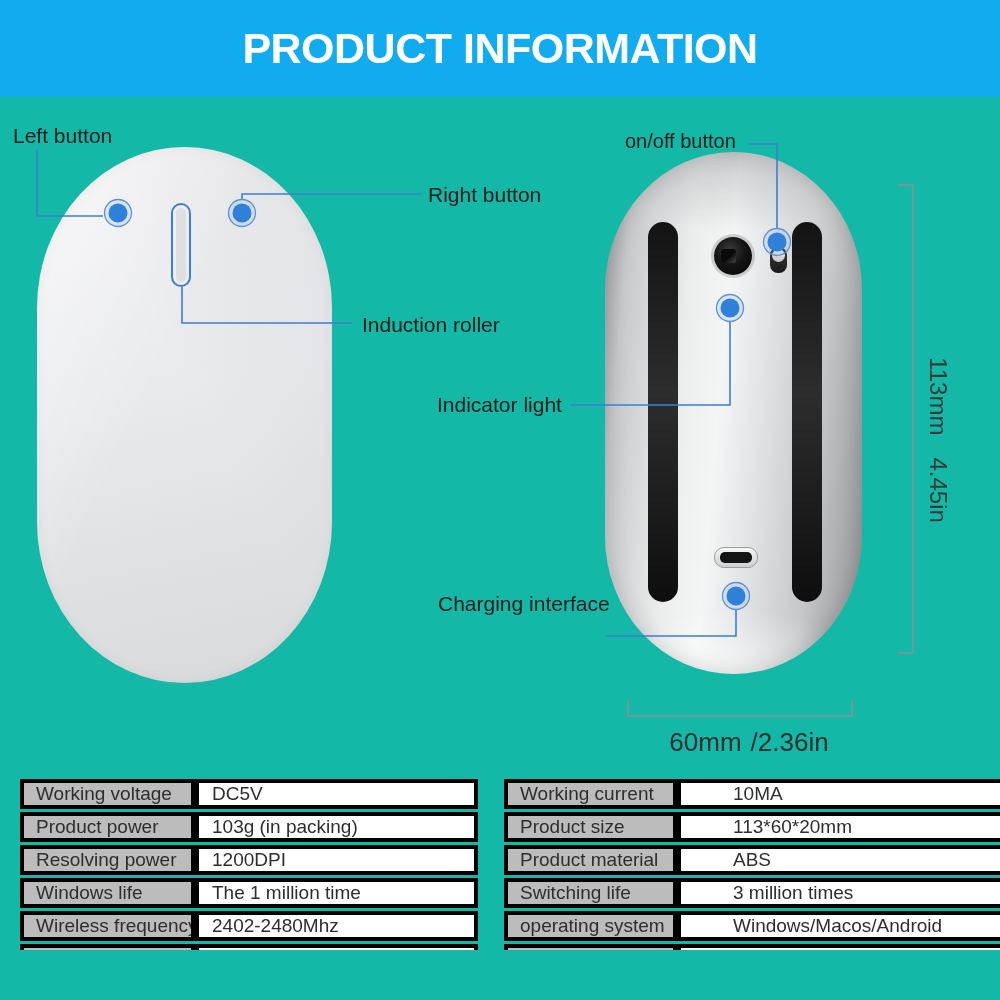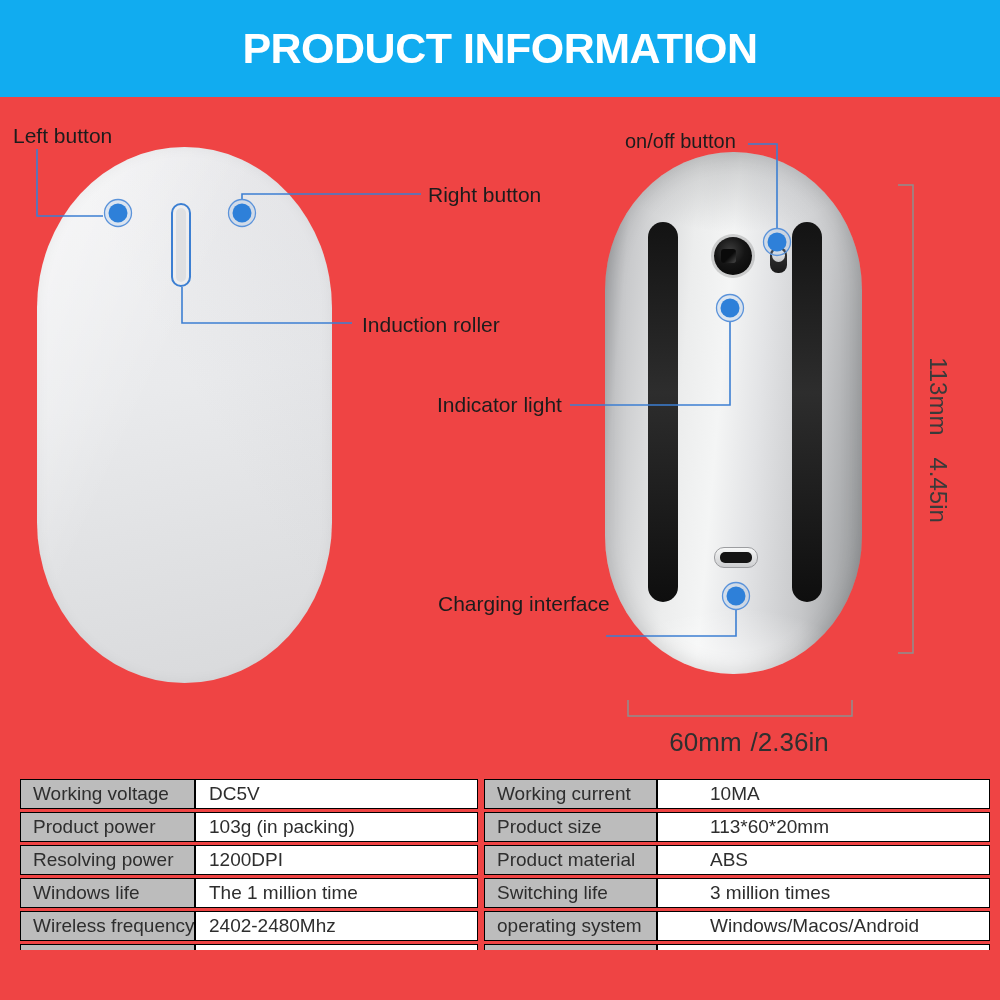--- a/index.html
+++ b/index.html
@@ -1,17 +1,17 @@
 <!DOCTYPE html>
 <html><head>
 <meta charset="utf-8">
 <style>
   html,body{margin:0;padding:0;background:#ffffff;}
   .canvas{
-    position:relative;width:1000px;height:1000px;background:#ef4444;overflow:hidden;
+    position:relative;width:1000px;height:1000px;background:#14b8a6;overflow:hidden;
     font-family:"Liberation Sans","DejaVu Sans",sans-serif;color:#1e1e1e;
   }
   
   .banner{
     position:absolute;left:0;top:0;width:1000px;height:97px;background:#11acf0;
     display:flex;align-items:center;justify-content:center;
   }
   .banner h1{
     margin:0;color:#ffffff;font-size:43px;font-weight:bold;letter-spacing:-0.5px;
   }
@@ -92,28 +92,28 @@
     transform:rotate(90deg);transform-origin:50% 50%;
     font-size:24px;color:#3a3a3a;text-align:center;white-space:nowrap;
   }
   .dim-height .gap{display:inline-block;width:22px;}
   
   .spec-table{position:absolute;top:779px;}
   .spec-left{left:20px;}
   .spec-right{left:484px;}
   .spec-row{display:flex;margin-bottom:3px;height:30px;}
   .spec-cell{
-    box-sizing:border-box;border:1px solid #000000;height:30px;
+    box-sizing:border-box;border:4px solid #000000;height:30px;
     display:flex;align-items:center;font-size:19px;color:#2e2e2e;white-space:nowrap;overflow:hidden;
   }
   .cell-label{background:#bcbcbc;padding-left:12px;}
   .cell-value{background:#ffffff;}
   .spec-left  .cell-label{width:175px;}
   .spec-left  .cell-value{width:283px;padding-left:13px;}
-  .spec-right .cell-label{width:173px;}
+  .spec-right .cell-label{width:173px;margin-left:20px;}
   .spec-right .cell-value{width:333px;padding-left:52px;}
   .spec-row.cropped{height:6px;margin-bottom:0;}
   .spec-row.cropped .spec-cell{height:6px;border-bottom:none;}
 </style>
 </head>
 <body>
 
 <div class="canvas">
 
   <header class="banner">

